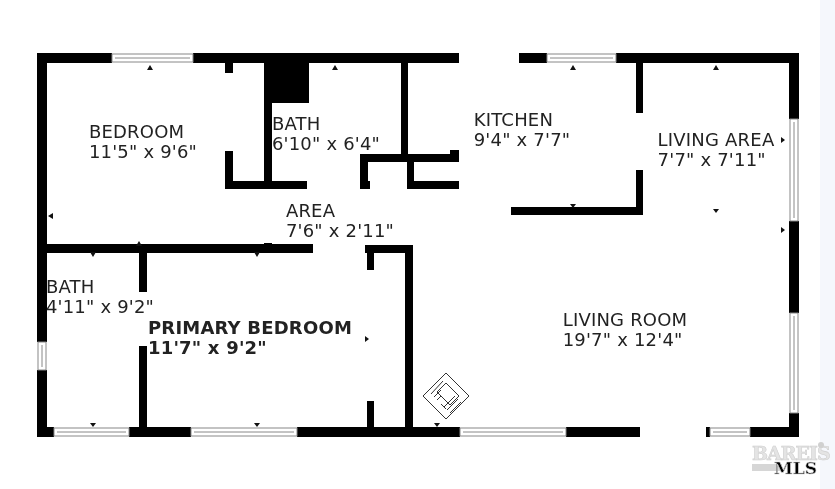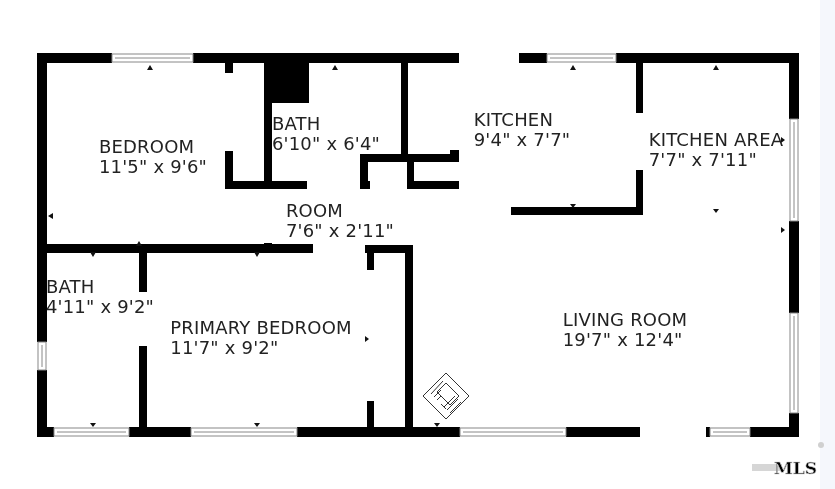--- a/index.html
+++ b/index.html
@@ -127,50 +127,51 @@
     <polygon points="716,213 719,209 713,209"></polygon>
     <polygon points="785,140 781,137 781,143"></polygon>
     <polygon points="785,230 781,227 781,233"></polygon>
     <polygon points="365,339 369,336 369,342" transform="rotate(180 367 339)"></polygon>
     <polygon points="93,427 96,423 90,423"></polygon>
     <polygon points="257,427 260,423 254,423"></polygon>
     <polygon points="437,427 440,423 434,423"></polygon>
   </g>
 </svg>
 
-<div class="room-label" style="left:143px; top:137px;margin-left:10px;">
+<div class="room-label" style="left:143px; top:122px;">
   <span class="name">BEDROOM</span>
   <span class="dims">11'5" x 9'6"</span>
 </div>
 <div class="room-label" style="left:326px; top:114px;">
   <span class="name">BATH</span>
   <span class="dims">6'10" x 6'4"</span>
 </div>
 <div class="room-label" style="left:522px; top:110px;">
   <span class="name">KITCHEN</span>
   <span class="dims">9'4" x 7'7"</span>
 </div>
 <div class="room-label" style="left:716px; top:130px;">
-  <span class="name">KITCHEN AREA</span>
+  <span class="name">LIVING AREA</span>
   <span class="dims">7'7" x 7'11"</span>
 </div>
 <div class="room-label" style="left:340px; top:201px;">
-  <span class="name">ROOM</span>
+  <span class="name">AREA</span>
   <span class="dims">7'6" x 2'11"</span>
 </div>
 <div class="room-label" style="left:100px; top:277px;">
   <span class="name">BATH</span>
   <span class="dims">4'11" x 9'2"</span>
 </div>
-<div class="room-label" style="left:261px; top:318px;">
+<div class="room-label" style="left:250px; top:318px;font-weight:bold;">
   <span class="name">PRIMARY BEDROOM</span>
   <span class="dims">11'7" x 9'2"</span>
 </div>
 <div class="room-label" style="left:598px; top:310px;margin-left:27px;">
   <span class="name">LIVING ROOM</span>
   <span class="dims">19'7" x 12'4"</span>
 </div>
 
 <div class="watermark">
+  <span class="wm-text">BAREIS</span>
   <span class="wm-bar"></span>
   <span class="wm-sub">MLS</span>
   <span class="wm-reg"></span>
 </div>
 
 </body></html>

